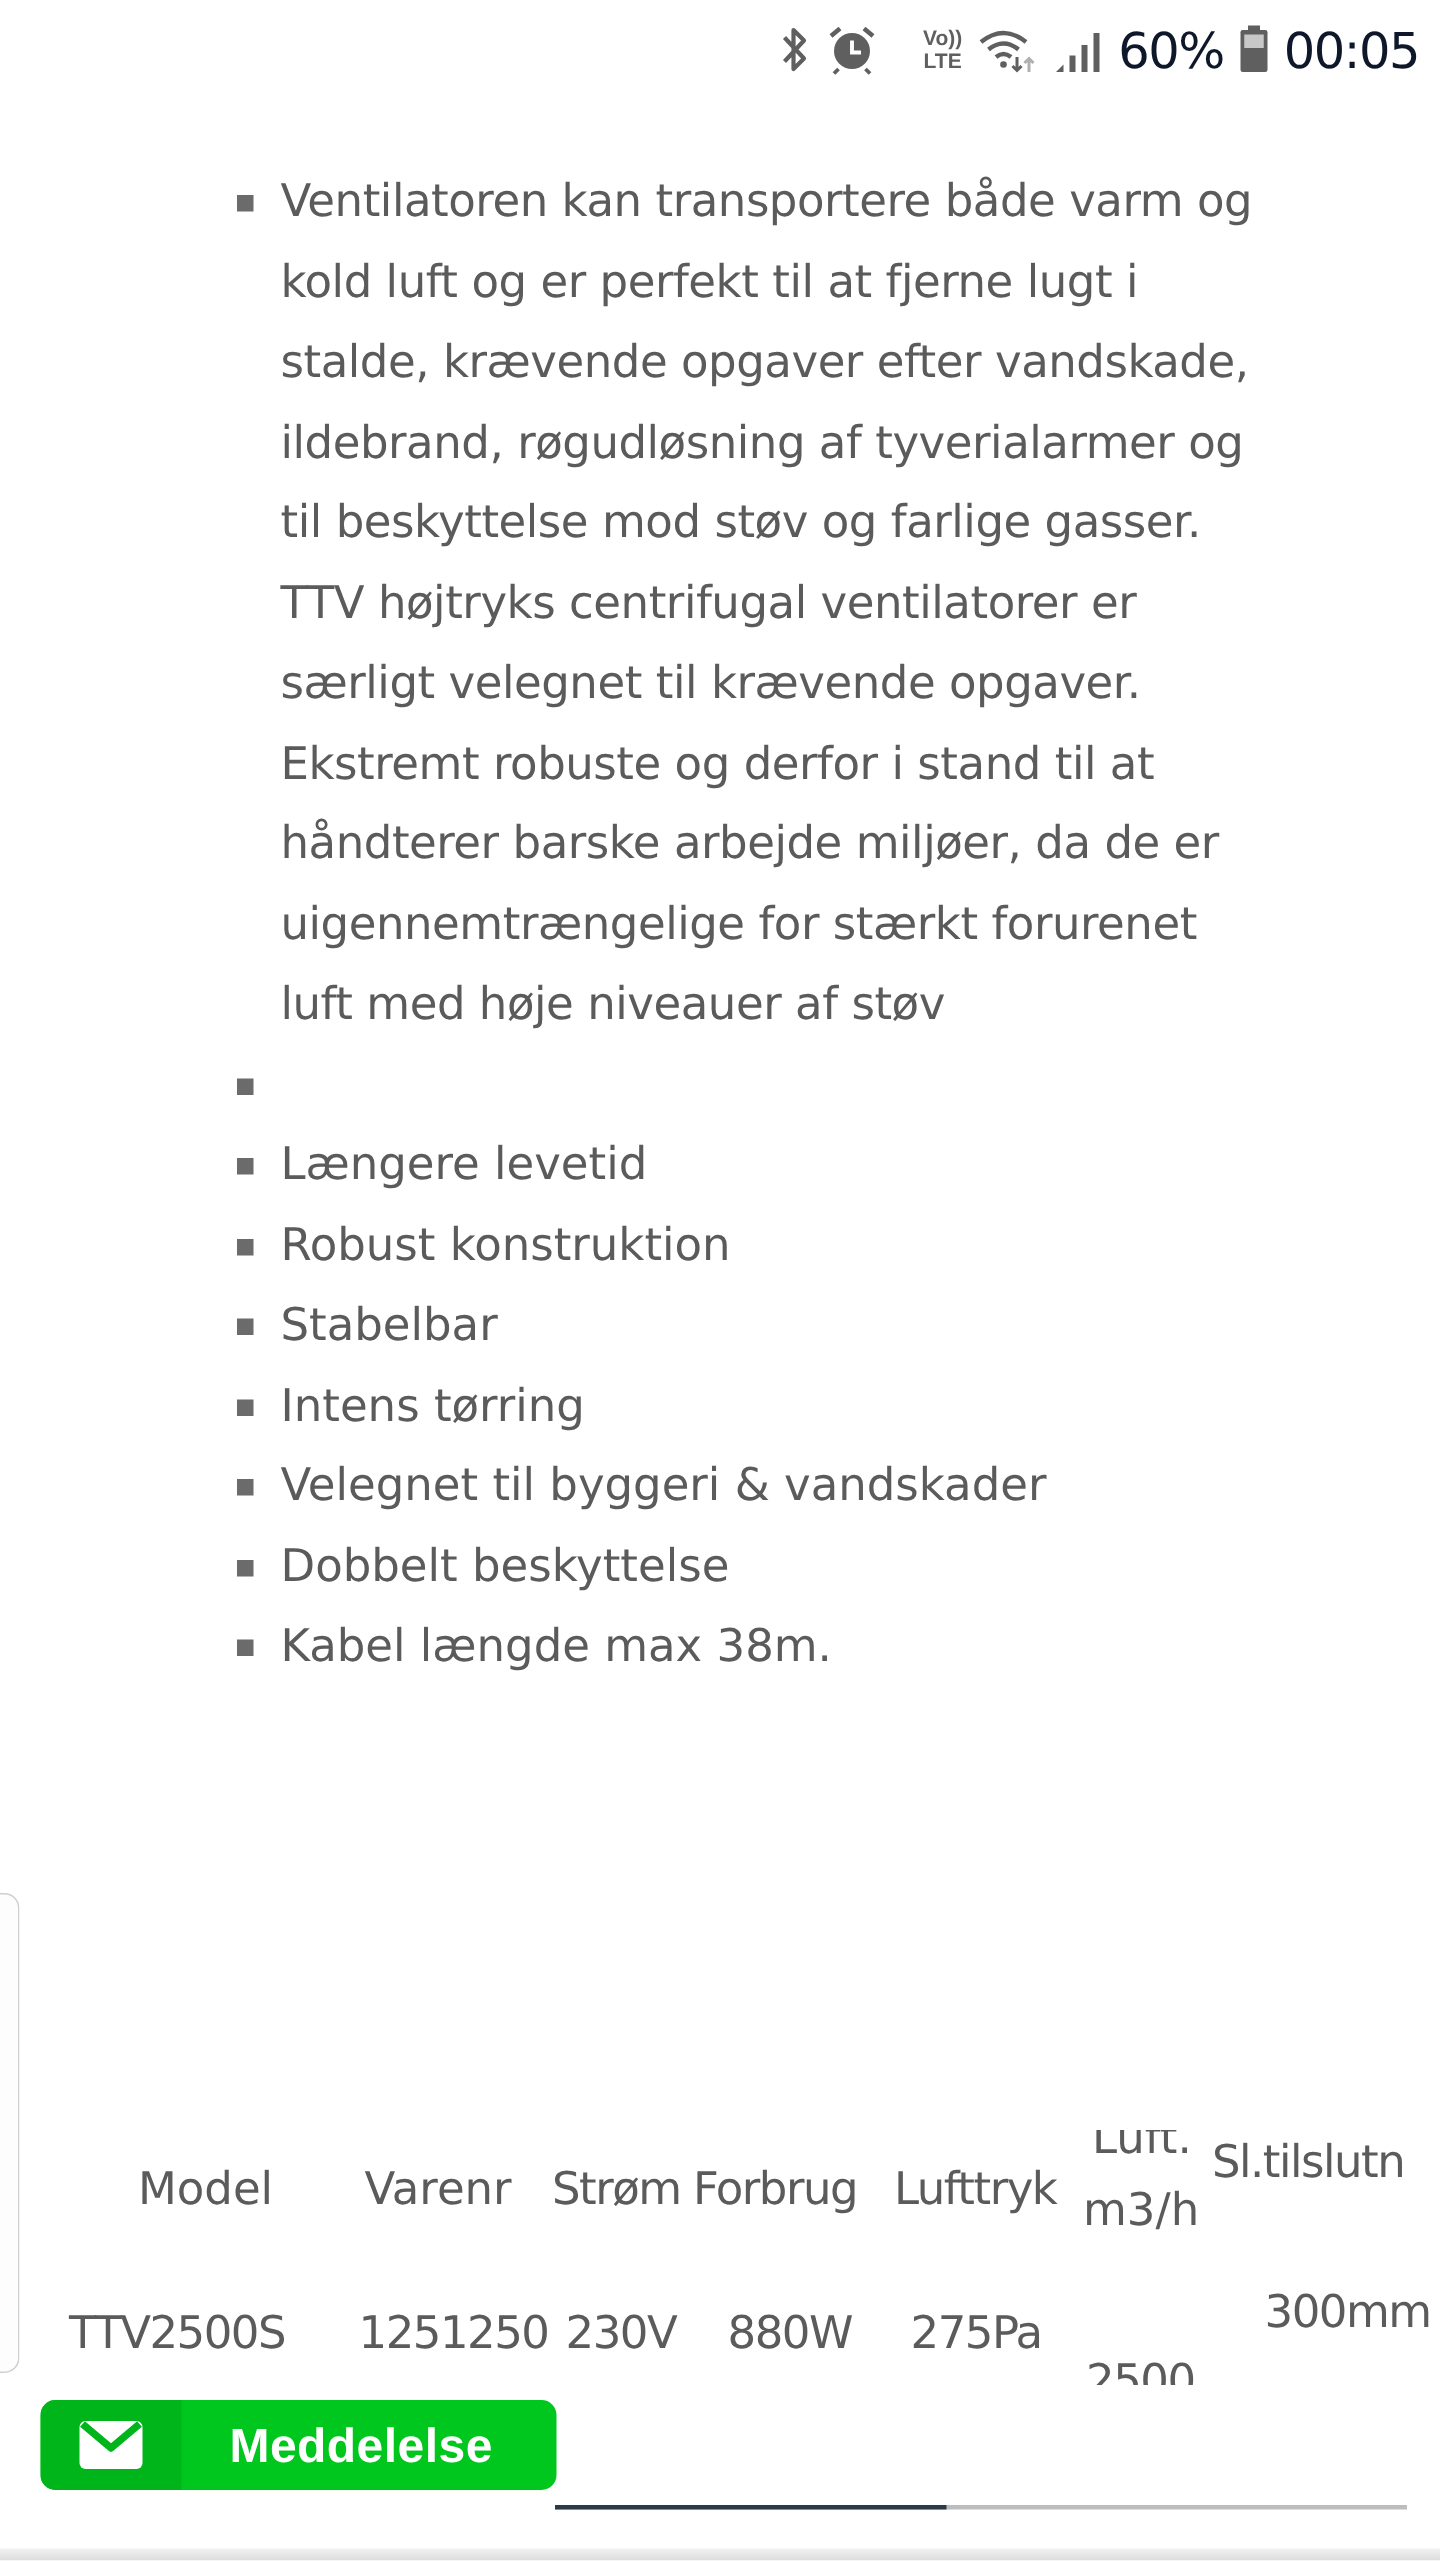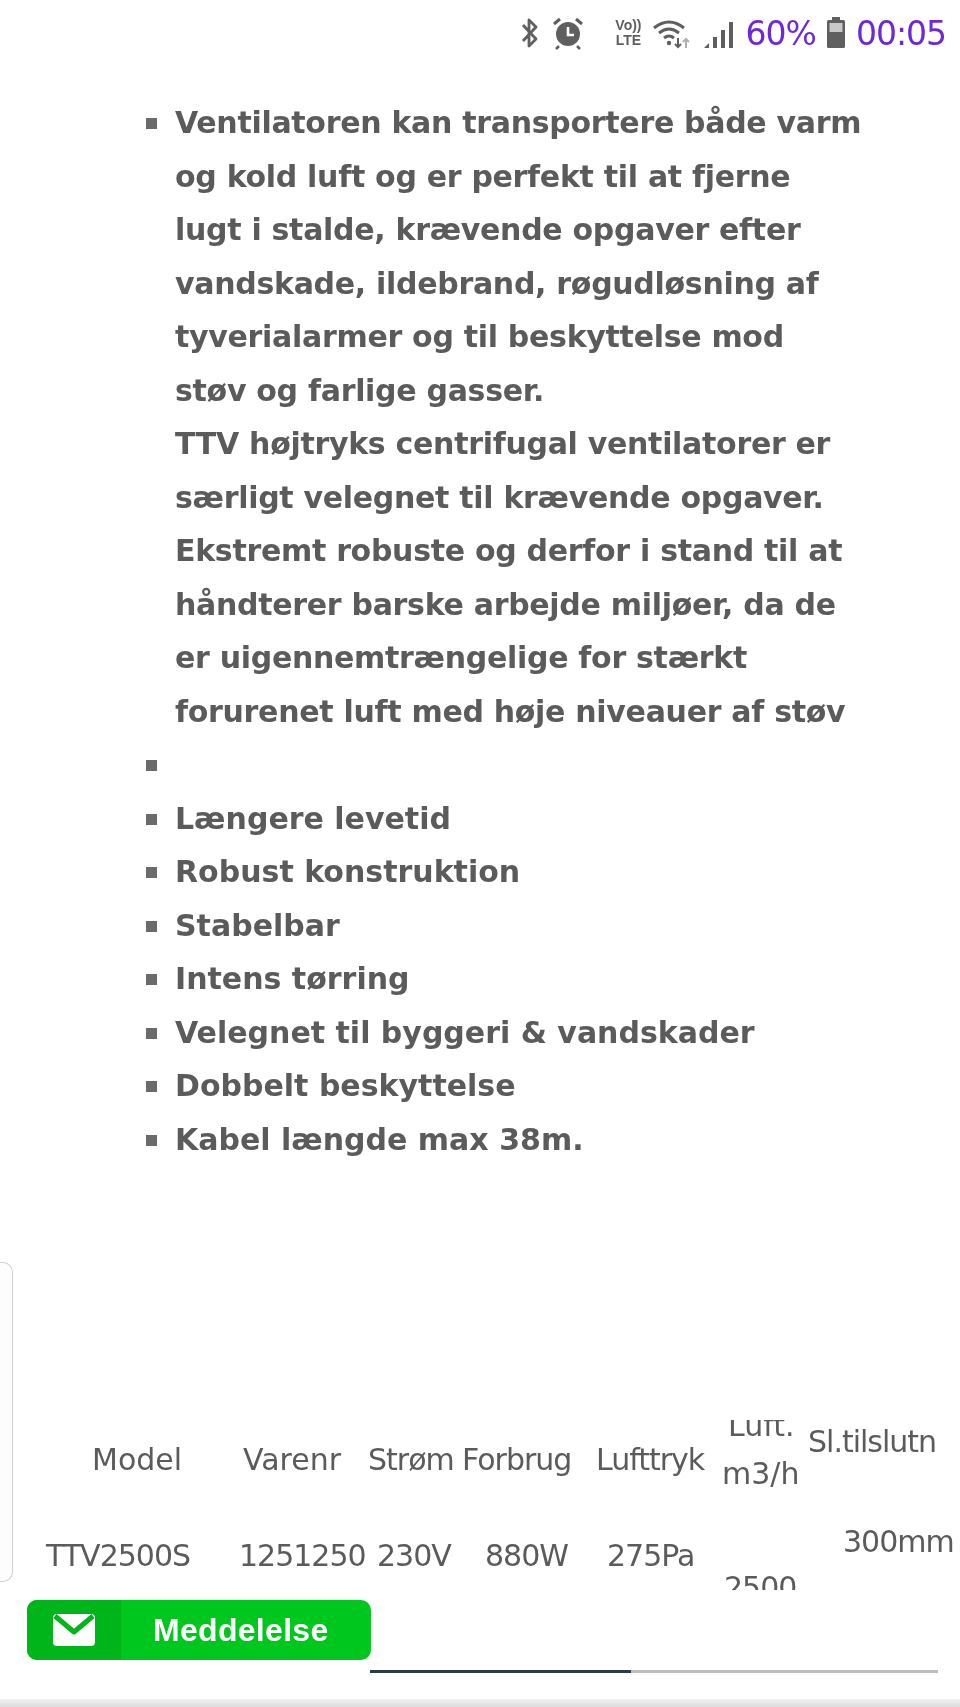--- a/index.html
+++ b/index.html
@@ -31,21 +31,21 @@
     }
     .sb-icon {
       display: inline-flex;
       align-items: center;
       justify-content: center;
     }
     .sb-text {
       font-family: "DejaVu Sans", sans-serif;
       font-size: 33px;
       letter-spacing: -1px;
-      color: #6d28d9;
+      color: #0f172a;
     }
     .volte {
       font-family: "Liberation Sans", sans-serif;
       font-weight: bold;
       font-size: 14px;
       line-height: 15px;
       text-align: center;
       color: #5f5f5f;
       margin-left: 20px;
     }
@@ -56,23 +56,22 @@
       top: 96px;
       left: 144px;
       width: 720px;
       font-family: "DejaVu Sans", sans-serif;
       font-size: 30px;
       line-height: 53.5px;
       color: #5b5b5b;
     }
     .list {
       list-style: none;
-      margin: 0;
+      margin: 12px;
       padding: 0;
-      font-weight: bold;
     }
     .list-item {
       position: relative;
       padding-left: 31px;
       min-height: 53.5px;
     }
     .bullet {
       position: absolute;
       left: 2px;
       top: 22px;

